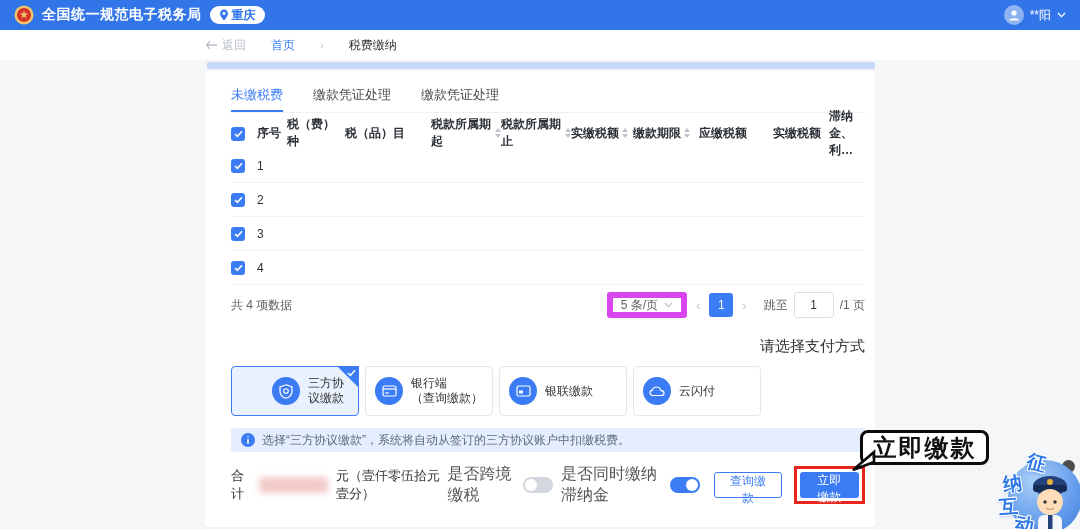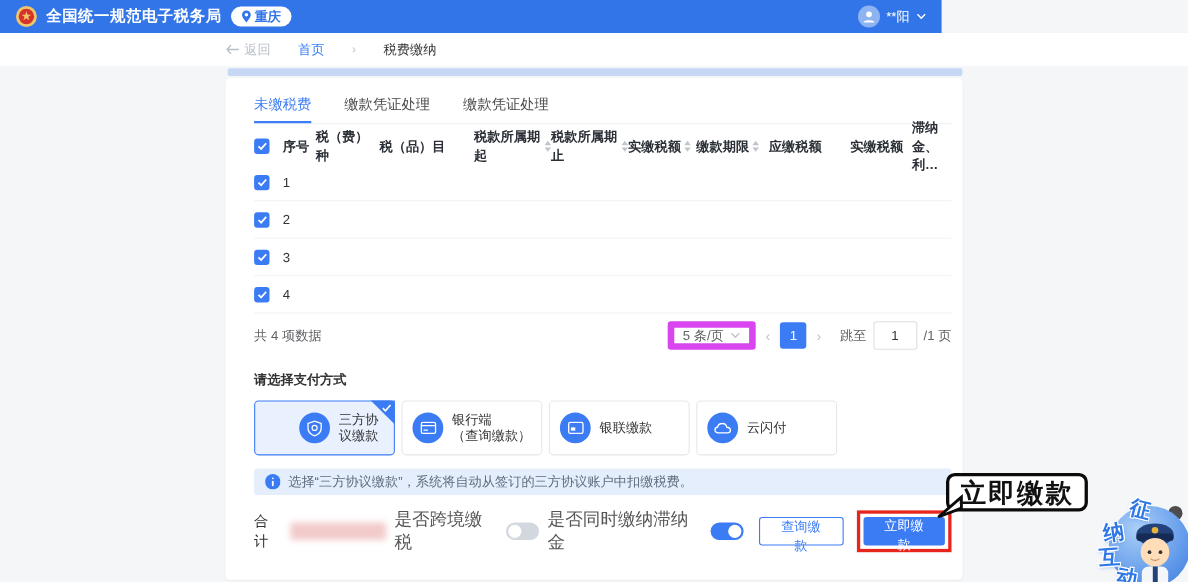--- a/index.html
+++ b/index.html
@@ -4,21 +4,21 @@
 <style>
   * { margin:0; padding:0; box-sizing:border-box; }
   html,body { width:1080px; height:529px; }
   body {
     position:relative; overflow:hidden;
     background:#f5f6f8;
     font-family:"Liberation Sans","DejaVu Sans",sans-serif;
     color:#333;
   }
   
-  .hdr { position:absolute; left:0; top:0; width:856px; height:30px; background:#3275e9;
+  .hdr { position:absolute; left:0; top:0; width:1080px; height:30px; background:#3275e9;
          display:flex; align-items:center; padding:0 14px; gap:8px; color:#fff; z-index:3; }
   .emblem { width:20px; height:20px; flex:none; }
   .hdr-title { font-size:14px; font-weight:bold; letter-spacing:.5px; }
   .loc-pill { background:#fff; color:#3275e9; height:18px; border-radius:10px; display:flex;
               align-items:center; gap:3px; padding:0 9px; font-size:12px; font-weight:bold; }
   .hdr-right { margin-left:auto; display:flex; align-items:center; gap:6px; font-size:12px; }
   .avatar { width:20px; height:20px; border-radius:50%; background:rgba(255,255,255,.45);
             display:flex; align-items:center; justify-content:center; overflow:hidden; }
   
   .crumb-bar { position:absolute; left:0; top:30px; width:1080px; height:30px; background:#fff; z-index:2; }
@@ -59,21 +59,21 @@
   .pager-total { flex:1; color:#606266; }
   .psize { border:6px solid #d946ef; border-radius:3px; height:26px; display:flex; align-items:center;
            padding:0 8px; gap:6px; background:#fff; cursor:pointer; }
   .parrow { color:#c0c4cc; margin:0 9px; font-size:13px; cursor:pointer; }
   .ppage { width:24px; height:24px; border-radius:3px; background:#3b7cf5; color:#fff; display:flex;
            align-items:center; justify-content:center; cursor:pointer; }
   .pjump { display:flex; align-items:center; margin-left:8px; gap:6px; }
   .pjump-input { width:40px; height:26px; border:1px solid #dcdfe6; border-radius:3px; text-align:center;
                  font-size:12px; color:#333; font-family:inherit; }
   
-  .pay-title { font-size:12px; color:#333; margin:12px 0 10px; font-weight:bold; }
+  .pay-title { font-size:15px; color:#333; margin:12px 0 10px; font-weight:normal;text-align:right; }
   .methods { display:flex; gap:6px; }
   .method { width:128px; height:50px; border:1px solid #e4e7ec; border-radius:4px; background:#fff;
             display:flex; align-items:center; gap:8px; padding:0 9px; font-size:12px; color:#333;
             position:relative; cursor:pointer; }
   .method.selected { background:#e9f1fe; border-color:#3b7cf5;padding-left:40px; }
   .corner { position:absolute; top:-1px; right:-1px; width:0; height:0;
             border-top:22px solid #3b7cf5; border-left:22px solid transparent; }
   .corner-check { position:absolute; top:2px; right:2px; }
   .m-icon { width:28px; height:28px; border-radius:50%; background:#3b7cf5; flex:none;
             display:flex; align-items:center; justify-content:center; }
@@ -350,20 +350,21 @@
       <circle cx="7" cy="7" r="7" fill="#3b7cf5"></circle>
       <rect x="6.2" y="3" width="1.6" height="1.6" rx="0.8" fill="#fff"></rect>
       <rect x="6.2" y="6" width="1.6" height="5" rx="0.8" fill="#fff"></rect>
     </svg>
     <span>选择“三方协议缴款”，系统将自动从签订的三方协议账户中扣缴税费。</span>
   </div>
 
   <div class="foot">
     <span>合计</span>
     <span class="amt-blur"></span>
+    <span>元（壹仟零伍拾元壹分）</span>
     <span class="tog-group">
       <span>是否跨境缴税</span>
       <span class="toggle off">
           <span class="knob"></span>
         </span>
       <span>是否同时缴纳滞纳金</span>
       <span class="toggle on">
           <span class="knob"></span>
         </span>
     </span>

